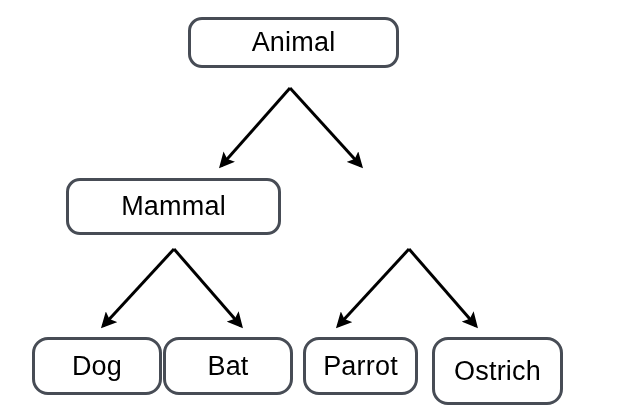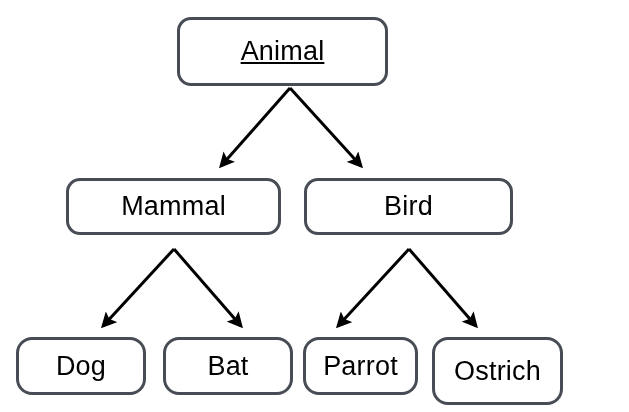--- a/index.html
+++ b/index.html
@@ -35,26 +35,26 @@
   }
   .node-label {
     color: #000000;
     font-size: 27px;
     line-height: 1;
     letter-spacing: 0.2px;
     white-space: nowrap;
     user-select: none;
   }
   
-  #node-animal   { left: 177px; top: 17px;  width: 211px; height: 69px; text-decoration: underline; }
+  #node-animal   { left: 188px; top: 17px;  width: 211px; height: 51px; }
   
   #node-mammal   { left: 66px;  top: 178px; width: 215px; height: 57px; align-items: center; }
   #node-bird     { left: 304px; top: 178px; width: 209px; height: 57px; }
   
-  #node-dog      { left: 16px;  top: 337px; width: 130px; height: 58px; border-radius: 16px; }
+  #node-dog      { left: 32px;  top: 337px; width: 130px; height: 58px; border-radius: 16px; }
   #node-bat      { left: 163px; top: 337px; width: 130px; height: 58px; border-radius: 16px; }
   #node-parrot   { left: 303px; top: 337px; width: 115px; height: 58px; border-radius: 16px; }
   #node-ostrich  { left: 432px; top: 337px; width: 131px; height: 68px; border-radius: 16px; }
 </style>
 </head>
 <body>
 
 <div id="canvas">
 
   <svg id="edge-layer" viewBox="0 0 629 412" xmlns="http://www.w3.org/2000/svg">
@@ -78,23 +78,20 @@
   </svg>
 
   <div class="node" id="node-animal">
     <span class="node-label">Animal</span>
   </div>
 
   <div class="node" id="node-mammal">
     <span class="node-label">Mammal</span>
   </div>
 
-  <div class="node" id="node-bird">
-    <span class="node-label">Bird</span>
-  </div>
 
   <div class="node" id="node-dog">
     <span class="node-label">Dog</span>
   </div>
 
   <div class="node" id="node-bat">
     <span class="node-label">Bat</span>
   </div>
 
   <div class="node" id="node-parrot">

